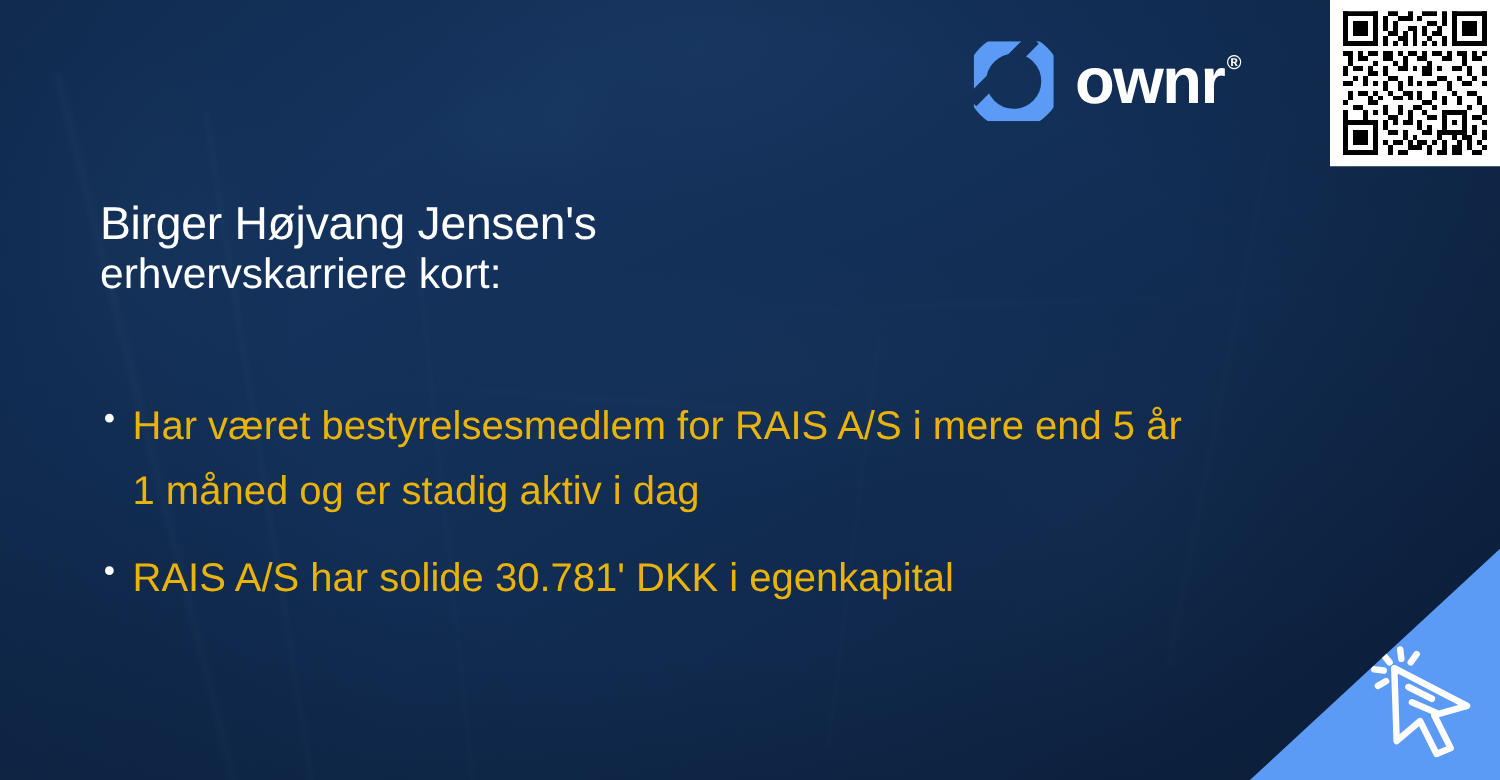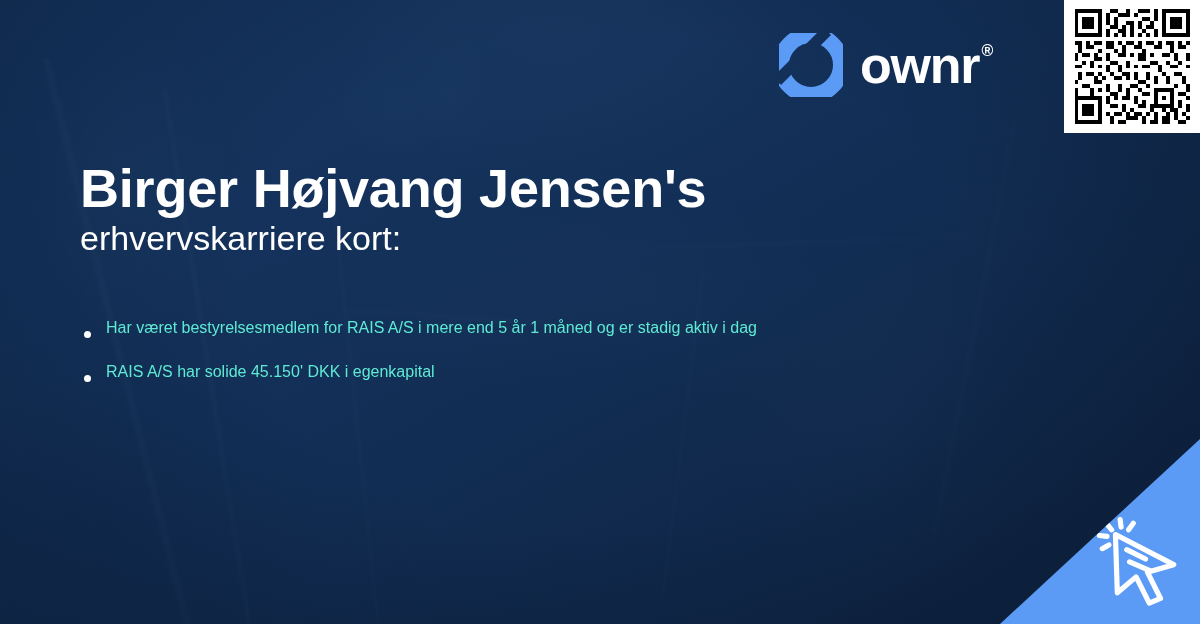--- a/index.html
+++ b/index.html
@@ -87,28 +87,28 @@
     width:136px; height:133px;
     background:#ffffff; padding:9px;
   }
   .qr-box svg { display:block; width:100%; height:100%; }
 
   
   .headline {
     position:absolute; left:80px; top:158px; width:760px;
     color:#ffffff;
   }
-  .headline .l1 { font-size:54px; font-weight:700; line-height:1.12; letter-spacing:-.2px; }
+  .headline .l1 { font-size:37px; font-weight:400; line-height:1.12; letter-spacing:-.2px; }
   .headline .l2 { font-size:34px; font-weight:400; line-height:1.2; }
 
   .bullets { position:absolute; left:80px; top:315px; width:880px; }
   .bullet {
     position:relative;
-    color:#5eead4;
-    font-size:16px;
+    color:#eab308;
+    font-size:32px;
     line-height:1.62;
     padding-left:26px;
     margin-bottom:18px;
   }
   .bullet:last-child { margin-bottom:0; }
   .bullet .dot {
     position:absolute; left:4px; top:16px;
     width:7px; height:7px; border-radius:50%;
     background:#ffffff;
   }
@@ -334,21 +334,21 @@
     <div class="l2">erhvervskarriere kort:</div>
   </div>
 
   <div class="bullets">
     <div class="bullet">
       <span class="dot"></span>
       <span>Har været bestyrelsesmedlem for RAIS A/S i mere end 5 år 1 måned og er stadig aktiv i dag</span>
     </div>
     <div class="bullet">
       <span class="dot"></span>
-      <span>RAIS A/S har solide 45.150' DKK i egenkapital</span>
+      <span>RAIS A/S har solide 30.781' DKK i egenkapital</span>
     </div>
   </div>
 
   <div class="corner-tri">
     <svg class="cursor-ico" viewBox="0 0 100 100" aria-hidden="true">
       <g fill="none" stroke="#ffffff" stroke-width="5.5" stroke-linecap="round" stroke-linejoin="round">
         <path d="M26 24 L88 56 L60 64 L74 92 L62 97 L48 69 L28 86 Z"></path>
         <path d="M38 40 L58 50"></path>
         <path d="M41 53 L62 62"></path>
         <path d="M17 13 L22 19"></path>

